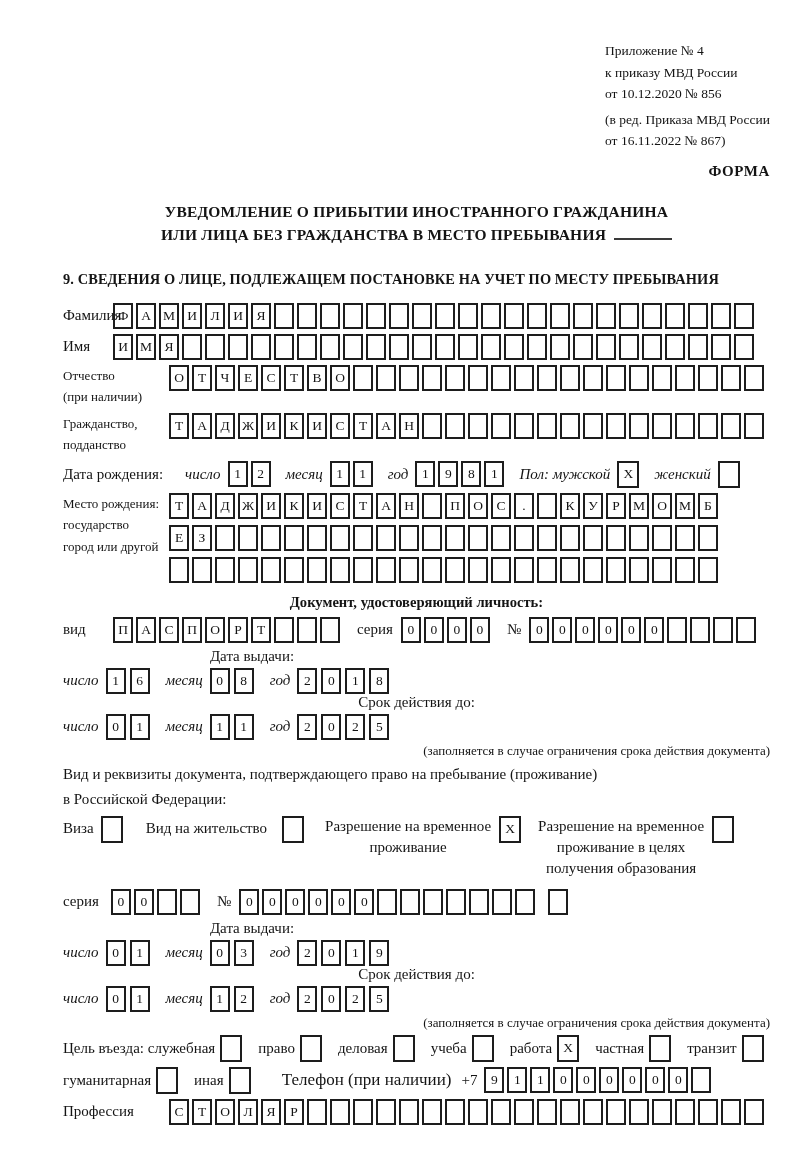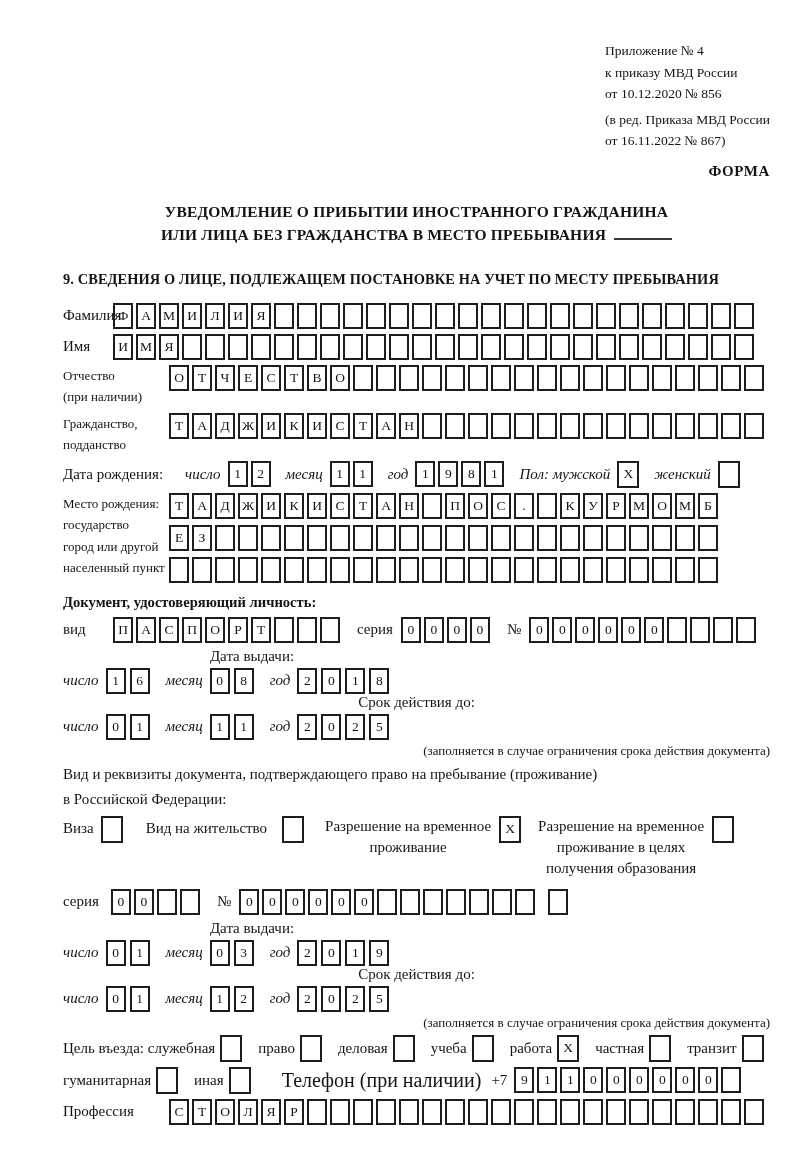--- a/index.html
+++ b/index.html
@@ -31,21 +31,21 @@
     font-size:13.5px; line-height:22px; text-align:center; flex-shrink:0;
     font-family:"Liberation Serif","DejaVu Serif",serif;
   }
   .cb .cell { width:22px; height:27px; }
 
   .fieldblock { display:flex; align-items:flex-start; margin-bottom:5px; }
   .lblcol { flex-shrink:0; }
   .lblcol div { font-size:13px; line-height:21.5px; }
   .cellcol .cells { margin-bottom:6px; }
 
-  .center-h { font-weight:bold; font-size:14.6px; margin:3px 0 6px; }
+  .center-h { text-align:center; font-weight:bold; font-size:14.6px; margin:3px 0 6px; }
 
   .mlbl { font-size:15px; margin:0 8px 0 14px; flex-shrink:0; }
 
   
   .dblock { display:flex; flex-wrap:wrap; margin-bottom:4px; }
   .dcol { display:flex; flex-direction:column;justify-content:space-between; }
   .dcol.l { width:378px; }
   .dcol.r { flex:1; }
   .dhead { text-align:center; font-size:15px; margin-bottom:3px; }
   .dline { display:flex; align-items:center; }
@@ -60,21 +60,21 @@
   .opts { display:flex; align-items:flex-start; margin:6px 0 10px; }
   .optlbl { font-size:15px; margin-right:7px; line-height:24px; }
   .optmulti { text-align:center; font-size:15px; line-height:21px; }
   .opts .sp1 { margin-left:20px; } .opts .sp2 { margin-left:18px; } .opts .sp3 { margin-left:14px; }
   .opts .cb { margin-left:8px; }
 
   
   .plbl { font-size:15px; margin:0 5px 0 13px; flex-shrink:0; }
   .plbl.first { margin-left:0; }
   .indent { margin-left:55px; }
-  .phlbl { font-size:20px; margin:0 10px 0 28px; flex-shrink:0; }
+  .phlbl { font-size:17px; margin:0 10px 0 28px; flex-shrink:0; }
   .prefix { font-size:15px; margin-right:7px; }
 </style>
 </head>
 <body>
 
 <div class="page">
 
   <div class="appendix">
     <div>Приложение № 4</div>
     <div>к приказу МВД России</div>
@@ -260,21 +260,20 @@
     <span class="cells cb">
         <span class="cell"></span>
       </span>
   </div>
 
   <div class="fieldblock">
     <div class="lblcol w106">
       <div>Место рождения:</div>
       <div>государство</div>
       <div>город или другой</div>
-      <div>населенный пункт</div>
     </div>
     <div class="cellcol">
       <div class="cells">
           <span class="cell">Т</span>
           <span class="cell">А</span>
           <span class="cell">Д</span>
           <span class="cell">Ж</span>
           <span class="cell">И</span>
           <span class="cell">К</span>
           <span class="cell">И</span>

